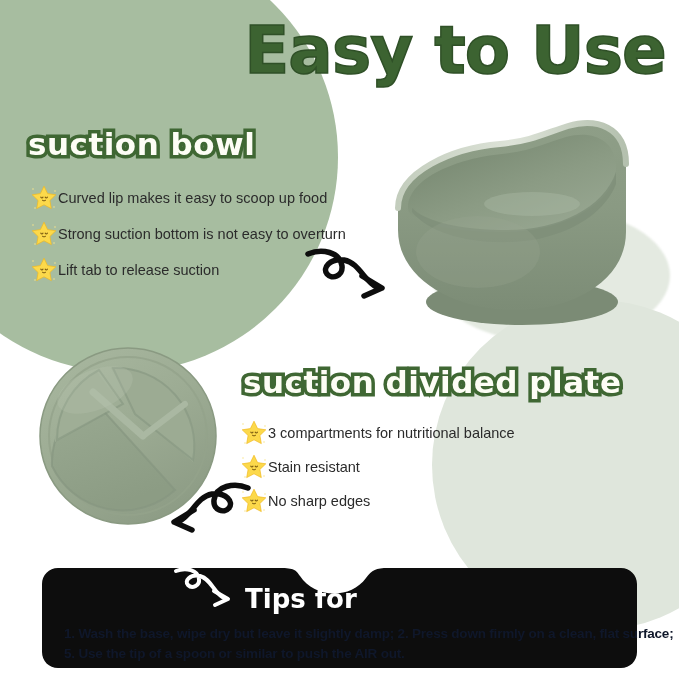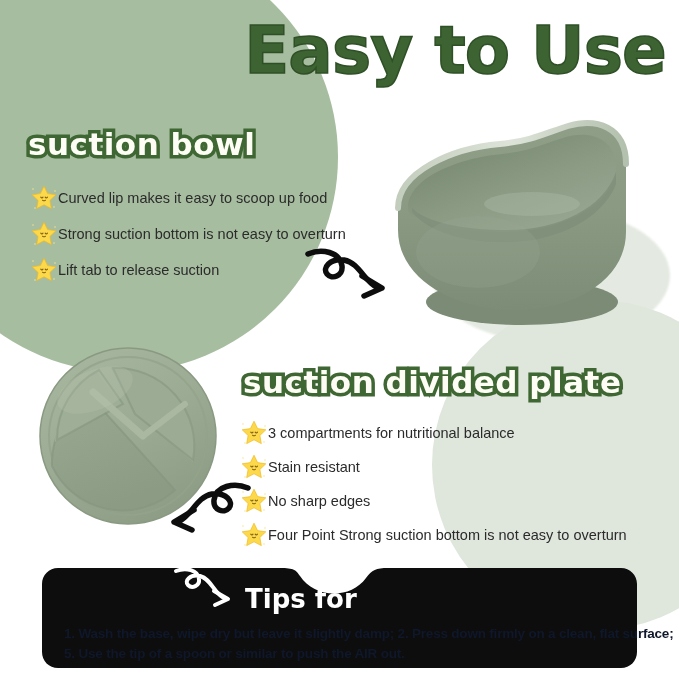--- a/index.html
+++ b/index.html
@@ -370,36 +370,20 @@
             <circle cx="5" cy="24" r="1"></circle>
               <circle cx="24" cy="23" r="1"></circle>
           </g>
           <path d="M14 2.2 L17.6 9.6 L25.8 10.8 L19.9 16.5 L21.3 24.6 L14 20.8 L6.7 24.6 L8.1 16.5 L2.2 10.8 L10.4 9.6 Z" fill="#fcd94b" stroke="#f0b91e" stroke-width="0.7" stroke-linejoin="round"></path>
           <path d="M10.8 13.2 q1.1 1.5 2.2 0 M15.2 13.2 q1.1 1.5 2.2 0" fill="none" stroke="#7a5a10" stroke-width="1.1" stroke-linecap="round"></path>
           <path d="M12.4 16.4 q1.6 1.3 3.2 0" fill="none" stroke="#7a5a10" stroke-width="1" stroke-linecap="round"></path>
         </svg>
       </span>
       <span class="bullet-text">No sharp edges</span>
     </div>
-    <div class="bullet-row">
-      <span class="star-icon">
-        <svg viewBox="0 0 28 28">
-          <g opacity="0.55" fill="#f7e48a">
-            <circle cx="3" cy="5" r="1"></circle>
-              <circle cx="25" cy="7" r="1"></circle>
-            <circle cx="5" cy="24" r="1"></circle>
-              <circle cx="24" cy="23" r="1"></circle>
-          </g>
-          <path d="M14 2.2 L17.6 9.6 L25.8 10.8 L19.9 16.5 L21.3 24.6 L14 20.8 L6.7 24.6 L8.1 16.5 L2.2 10.8 L10.4 9.6 Z" fill="#fcd94b" stroke="#f0b91e" stroke-width="0.7" stroke-linejoin="round"></path>
-          <path d="M10.8 13.2 q1.1 1.5 2.2 0 M15.2 13.2 q1.1 1.5 2.2 0" fill="none" stroke="#7a5a10" stroke-width="1.1" stroke-linecap="round"></path>
-          <path d="M12.4 16.4 q1.6 1.3 3.2 0" fill="none" stroke="#7a5a10" stroke-width="1" stroke-linecap="round"></path>
-        </svg>
-      </span>
-      <span class="bullet-text">Four Point Strong suction bottom is not easy to overturn</span>
-    </div>
   </div>
 
   <div class="plate-wrap">
     <svg viewBox="0 0 190 185" width="190" height="185">
       <defs>
         <linearGradient id="plateBody" x1="0" y1="0" x2="0.6" y2="1">
           <stop offset="0%" stop-color="#a9b8a0"></stop>
           <stop offset="55%" stop-color="#9cab93"></stop>
           <stop offset="100%" stop-color="#8e9d86"></stop>
         </linearGradient>

